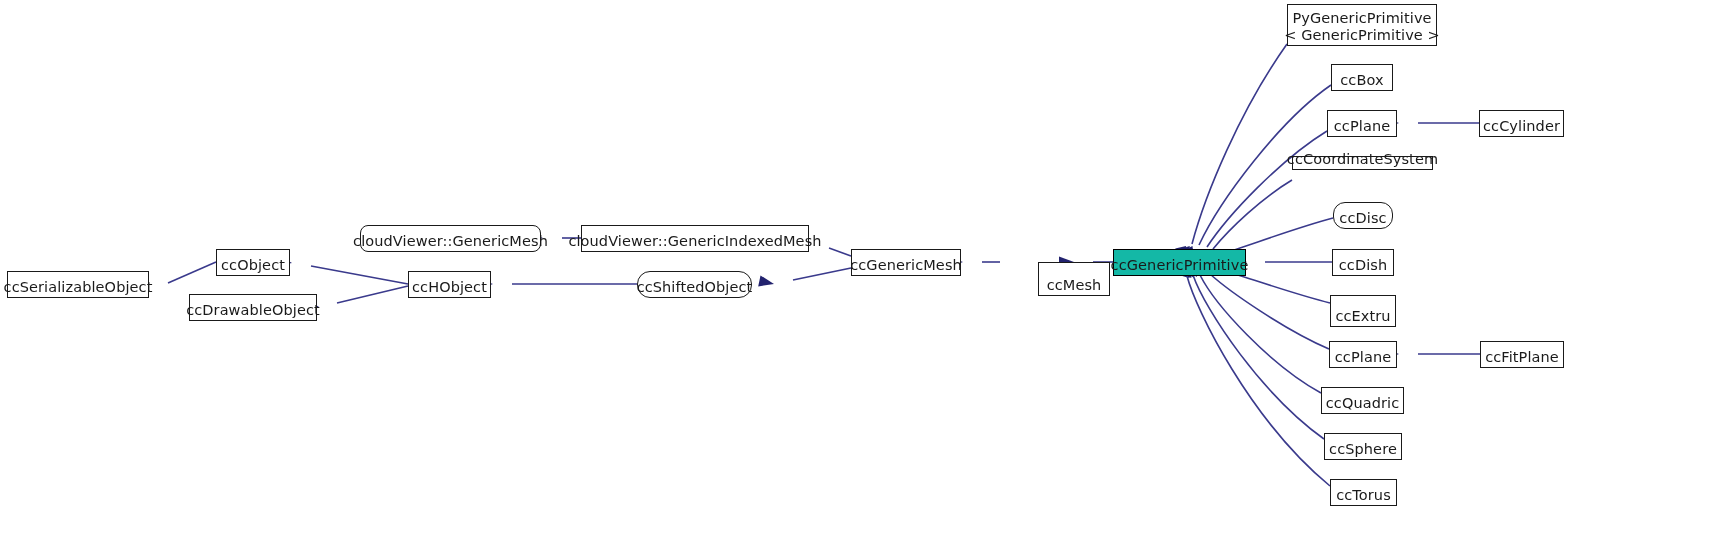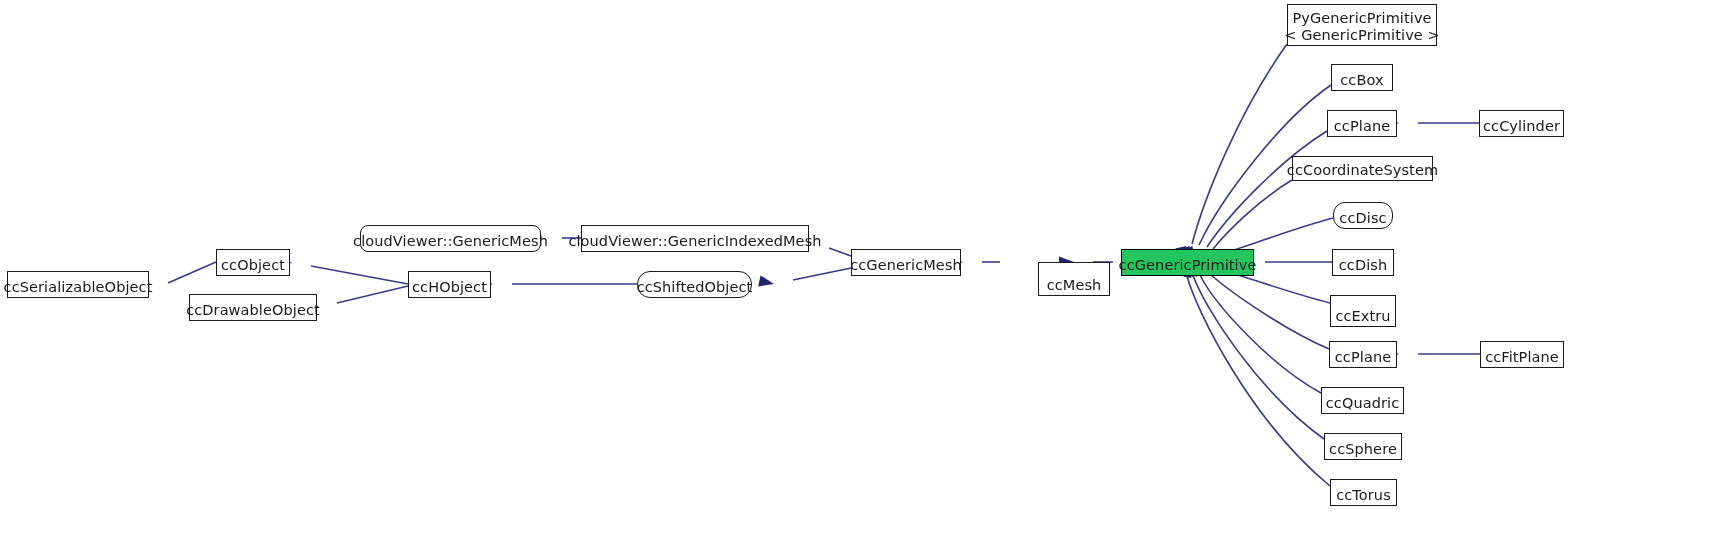--- a/index.html
+++ b/index.html
@@ -34,23 +34,22 @@
     justify-content: center;
     text-align: center;
     color: #1a1a1a;
     font-size: 14.5px;
     line-height: 1.22;
     letter-spacing: 0.1px;
     white-space: pre;
     z-index: 2;
   }
   .node.highlight {
-    background: #22c55e;
+    background: #14b8a6;
     border-color: #000000;
-    margin-left: 8px;
   }
   .node .label {
     display: block;
     padding: 0 2px;
   }
 </style>
 </head>
 <body>
 
 <div id="diagram">
@@ -108,21 +107,21 @@
       <div class="node" style="left: 360px; top: 225px; width: 181px; height: 27px; border-radius: 8px;"><span class="label">cloudViewer::GenericMesh</span></div>
       <div class="node" style="left: 581px; top: 225px; width: 228px; height: 27px;"><span class="label">cloudViewer::GenericIndexedMesh</span></div>
       <div class="node" style="left: 637px; top: 271px; width: 115px; height: 27px; border-radius: 13px;"><span class="label">ccShiftedObject</span></div>
       <div class="node" style="left: 851px; top: 249px; width: 110px; height: 27px;"><span class="label">ccGenericMesh</span></div>
       <div class="node" style="left: 1000px; top: 262px; width: 72px; height: 34px; margin-left: 38px;"><span class="label">ccMesh</span></div>
       <div class="node highlight" style="left: 1113px; top: 249px; width: 133px; height: 27px;"><span class="label">ccGenericPrimitive</span></div>
       <div class="node" style="left: 1287px; top: 4px; width: 150px; height: 42px;"><span class="label">PyGenericPrimitive
 &lt; GenericPrimitive &gt;</span></div>
       <div class="node" style="left: 1331px; top: 64px; width: 62px; height: 27px;"><span class="label">ccBox</span></div>
       <div class="node" style="left: 1327px; top: 110px; width: 70px; height: 27px;"><span class="label">ccPlane</span></div>
-      <div class="node" style="left: 1292px; top: 156px; width: 141px; height: 25px;"><span class="label">ccCoordinateSystem</span></div>
+      <div class="node" style="left: 1292px; top: 156px; width: 141px; height: 14px;"><span class="label">ccCoordinateSystem</span></div>
       <div class="node" style="left: 1333px; top: 202px; width: 60px; height: 27px; border-radius: 12px;"><span class="label">ccDisc</span></div>
       <div class="node" style="left: 1332px; top: 249px; width: 62px; height: 27px;"><span class="label">ccDish</span></div>
       <div class="node" style="left: 1330px; top: 295px; width: 66px; height: 32px;"><span class="label">ccExtru</span></div>
       <div class="node" style="left: 1329px; top: 341px; width: 68px; height: 27px;"><span class="label">ccPlane</span></div>
       <div class="node" style="left: 1321px; top: 387px; width: 83px; height: 27px;"><span class="label">ccQuadric</span></div>
       <div class="node" style="left: 1324px; top: 433px; width: 78px; height: 27px;"><span class="label">ccSphere</span></div>
       <div class="node" style="left: 1330px; top: 479px; width: 67px; height: 27px;"><span class="label">ccTorus</span></div>
       <div class="node" style="left: 1479px; top: 110px; width: 85px; height: 27px;"><span class="label">ccCylinder</span></div>
       <div class="node" style="left: 1480px; top: 341px; width: 84px; height: 27px;"><span class="label">ccFitPlane</span></div>
     </div>

